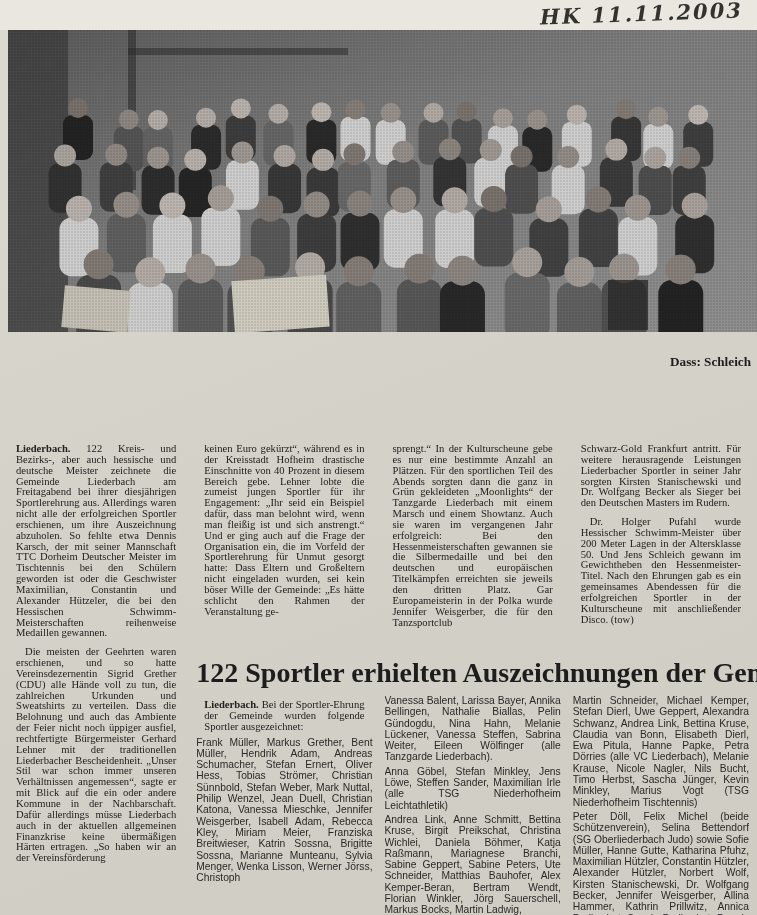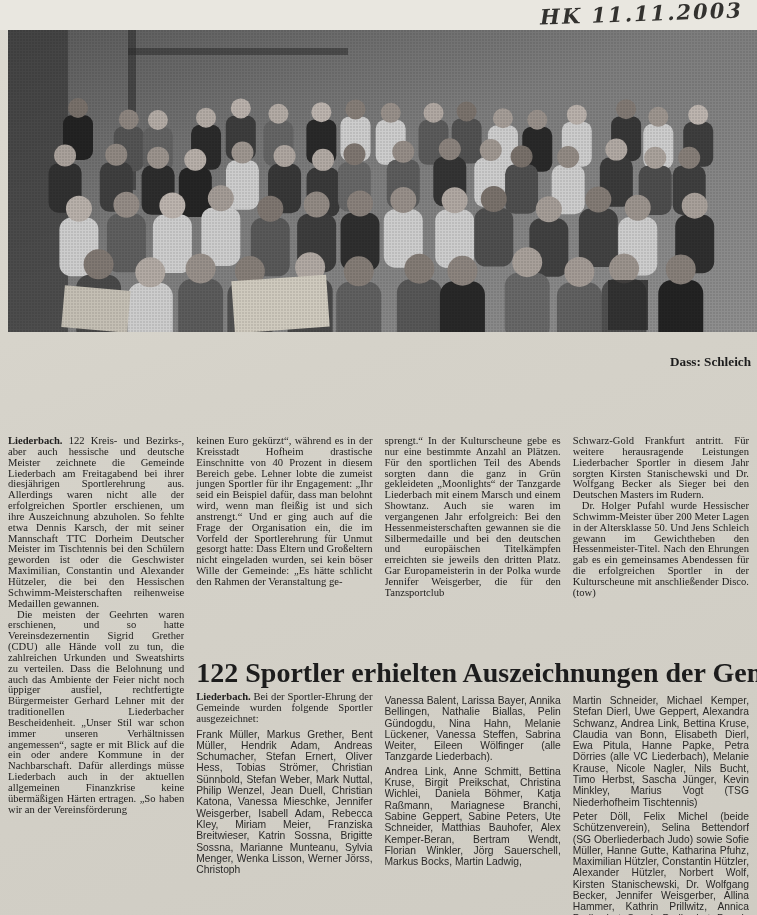--- a/index.html
+++ b/index.html
@@ -39,21 +39,21 @@
   }
   .col{overflow:hidden;}
   .col1{grid-column:1;grid-row:1/4;}
   .u2{grid-column:2;grid-row:1;} .u3{grid-column:3;grid-row:1;} .u4{grid-column:4;grid-row:1;}
   .subheadline{
     grid-column:2/5;grid-row:2;margin:0;align-self:center;
     font-size:28px;line-height:30px;font-weight:700;text-align:center;white-space:nowrap;
   }
   .l1{grid-column:2;grid-row:3;} .l2{grid-column:3;grid-row:3;} .l3{grid-column:4;grid-row:3;}
   .para{
-    margin:0;font-size:10.6px;line-height:10.85px;text-align:justify;
+    margin:8px;font-size:10.6px;line-height:10.85px;text-align:justify;
     color:#222120;
   }
   .para.indent{text-indent:9px;}
   .lead{font-weight:700;}
   .names{
     margin:0 0 0 0;padding-top:3px;
     font-family:"Liberation Sans","DejaVu Sans",sans-serif;
     font-size:10.3px;line-height:11.3px;text-align:justify;color:#2a2928;
   }
   .intro{margin-bottom:1px;}
@@ -225,33 +225,34 @@
 
     <div class="col u2">
       <p class="para">keinen Euro gekürzt“, während es in der Kreisstadt Hofheim drastische Einschnitte von 40 Prozent in diesem Bereich gebe. Lehner lobte die zumeist jungen Sportler für ihr Engagement: „Ihr seid ein Beispiel dafür, dass man belohnt wird, wenn man fleißig ist und sich anstrengt.“ Und er ging auch auf die Frage der Organisation ein, die im Vorfeld der Sportlerehrung für Unmut gesorgt hatte: Dass Eltern und Großeltern nicht eingeladen wurden, sei kein böser Wille der Gemeinde: „Es hätte schlicht den Rahmen der Veranstaltung ge-</p>
     </div>
 
     <div class="col u3">
       <p class="para">sprengt.“ In der Kulturscheune gebe es nur eine bestimmte Anzahl an Plätzen. Für den sportlichen Teil des Abends sorgten dann die ganz in Grün gekleideten „Moonlights“ der Tanzgarde Liederbach mit einem Marsch und einem Showtanz. Auch sie waren im vergangenen Jahr erfolgreich: Bei den Hessenmeisterschaften gewannen sie die Silbermedaille und bei den deutschen und europäischen Titelkämpfen erreichten sie jeweils den dritten Platz. Gar Europameisterin in der Polka wurde Jennifer Weisgerber, die für den Tanzsportclub</p>
     </div>
 
     <div class="col u4">
-      <p class="para">Schwarz-Gold Frankfurt antritt. Für weitere herausragende Leistungen Liederbacher Sportler in diesem Jahr sorgten Kirsten Stanischewski und Dr. Wolfgang Becker als Sieger bei den Deutschen Masters im Rudern.</p>
+      <p class="para">Schwarz-Gold Frankfurt antritt. Für weitere herausragende Leistungen Liederbacher Sportler in seiner Jahr sorgten Kirsten Stanischewski und Dr. Wolfgang Becker als Sieger bei den Deutschen Masters im Rudern.</p>
       <p class="para indent">Dr. Holger Pufahl wurde Hessischer Schwimm-Meister über 200 Meter Lagen in der Altersklasse 50. Und Jens Schleich gewann im Gewichtheben den Hessenmeister-Titel. Nach den Ehrungen gab es ein gemeinsames Abendessen für die erfolgreichen Sportler in der Kulturscheune mit anschließender Disco. (tow)</p>
     </div>
 
     <h2 class="subheadline">122 Sportler erhielten Auszeichnungen der Gemeinde</h2>
 
     <div class="col l1">
       <p class="para intro"><b class="lead">Liederbach.</b><span> Bei der Sportler-Ehrung der Gemeinde wurden folgende Sportler ausgezeichnet:</span></p>
       <p class="names">Frank Müller, Markus Grether, Bent Müller, Hendrik Adam, Andreas Schumacher, Stefan Ernert, Oliver Hess, Tobias Strömer, Christian Sünnbold, Stefan Weber, Mark Nuttal, Philip Wenzel, Jean Duell, Christian Katona, Vanessa Mieschke, Jennifer Weisgerber, Isabell Adam, Rebecca Kley, Miriam Meier, Franziska Breitwieser, Katrin Sossna, Brigitte Sossna, Marianne Munteanu, Sylvia Menger, Wenka Lisson, Werner Jörss, Christoph</p>
     </div>
 
     <div class="col l2">
       <p class="names">Vanessa Balent, Larissa Bayer, Annika Bellingen, Nathalie Biallas, Pelin Gündogdu, Nina Hahn, Melanie Lückener, Vanessa Steffen, Sabrina Weiter, Eileen Wölfinger (alle Tanzgarde Liederbach).</p>
+      <p class="names">Anna Göbel, Stefan Minkley, Jens Löwe, Steffen Sander, Maximilian Irle (alle TSG Niederhofheim Leichtathletik)</p>
       <p class="names">Andrea Link, Anne Schmitt, Bettina Kruse, Birgit Preikschat, Christina Wichlei, Daniela Böhmer, Katja Raßmann, Mariagnese Branchi, Sabine Geppert, Sabine Peters, Ute Schneider, Matthias Bauhofer, Alex Kemper-Beran, Bertram Wendt, Florian Winkler, Jörg Sauerschell, Markus Bocks, Martin Ladwig,</p>
     </div>
 
     <div class="col l3">
       <p class="names">Martin Schneider, Michael Kemper, Stefan Dierl, Uwe Geppert, Alexandra Schwanz, Andrea Link, Bettina Kruse, Claudia van Bonn, Elisabeth Dierl, Ewa Pitula, Hanne Papke, Petra Dörries (alle VC Liederbach), Melanie Krause, Nicole Nagler, Nils Bucht, Timo Herbst, Sascha Jünger, Kevin Minkley, Marius Vogt (TSG Niederhofheim Tischtennis)</p>
       <p class="names">Peter Döll, Felix Michel (beide Schützenverein), Selina Bettendorf (SG Oberliederbach Judo) sowie Sofie Müller, Hanne Gutte, Katharina Pfuhz, Maximilian Hützler, Constantin Hützler, Alexander Hützler, Norbert Wolf, Kirsten Stanischewski, Dr. Wolfgang Becker, Jennifer Weisgerber, Allina Hammer, Kathrin Prillwitz, Annica Preikschat, Svenja Preikschat, Dennis Karsch, Silke Pufahl, Karsten Pufahl, Dr. Holger Pufahl, Thomas Kandziorowsky und Jens Schleich. (tow)</p>
     </div>
 
   </div>
 </div>

